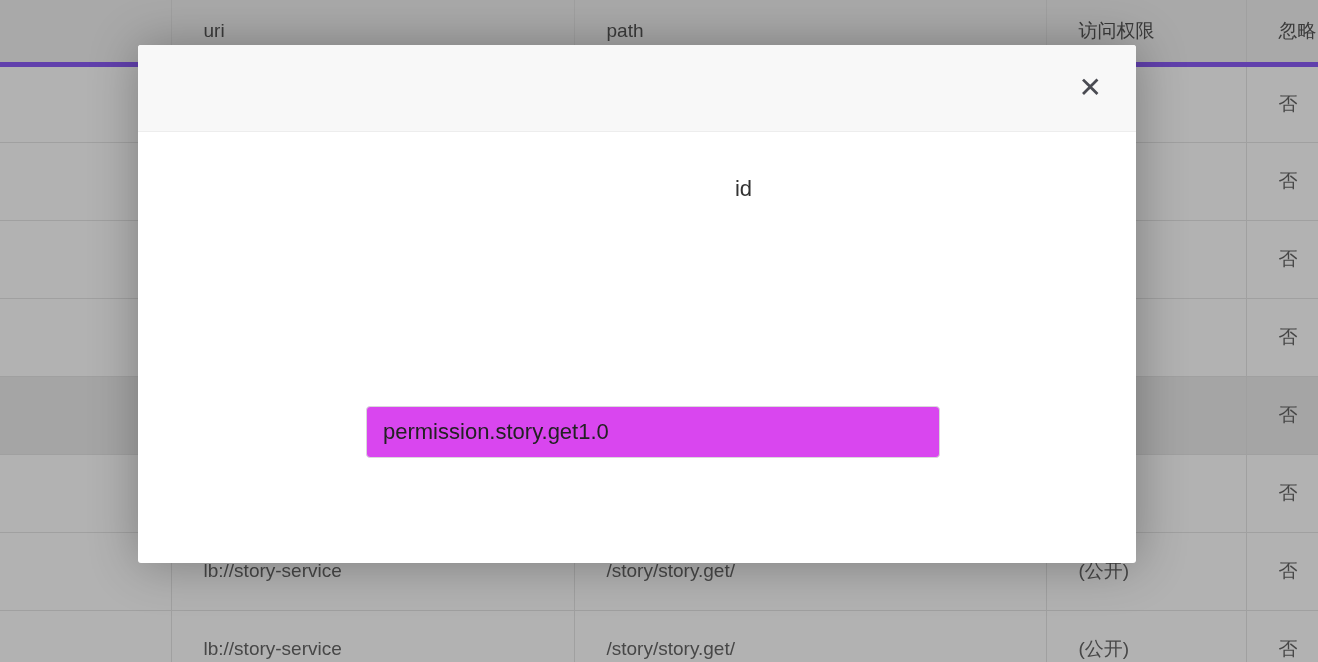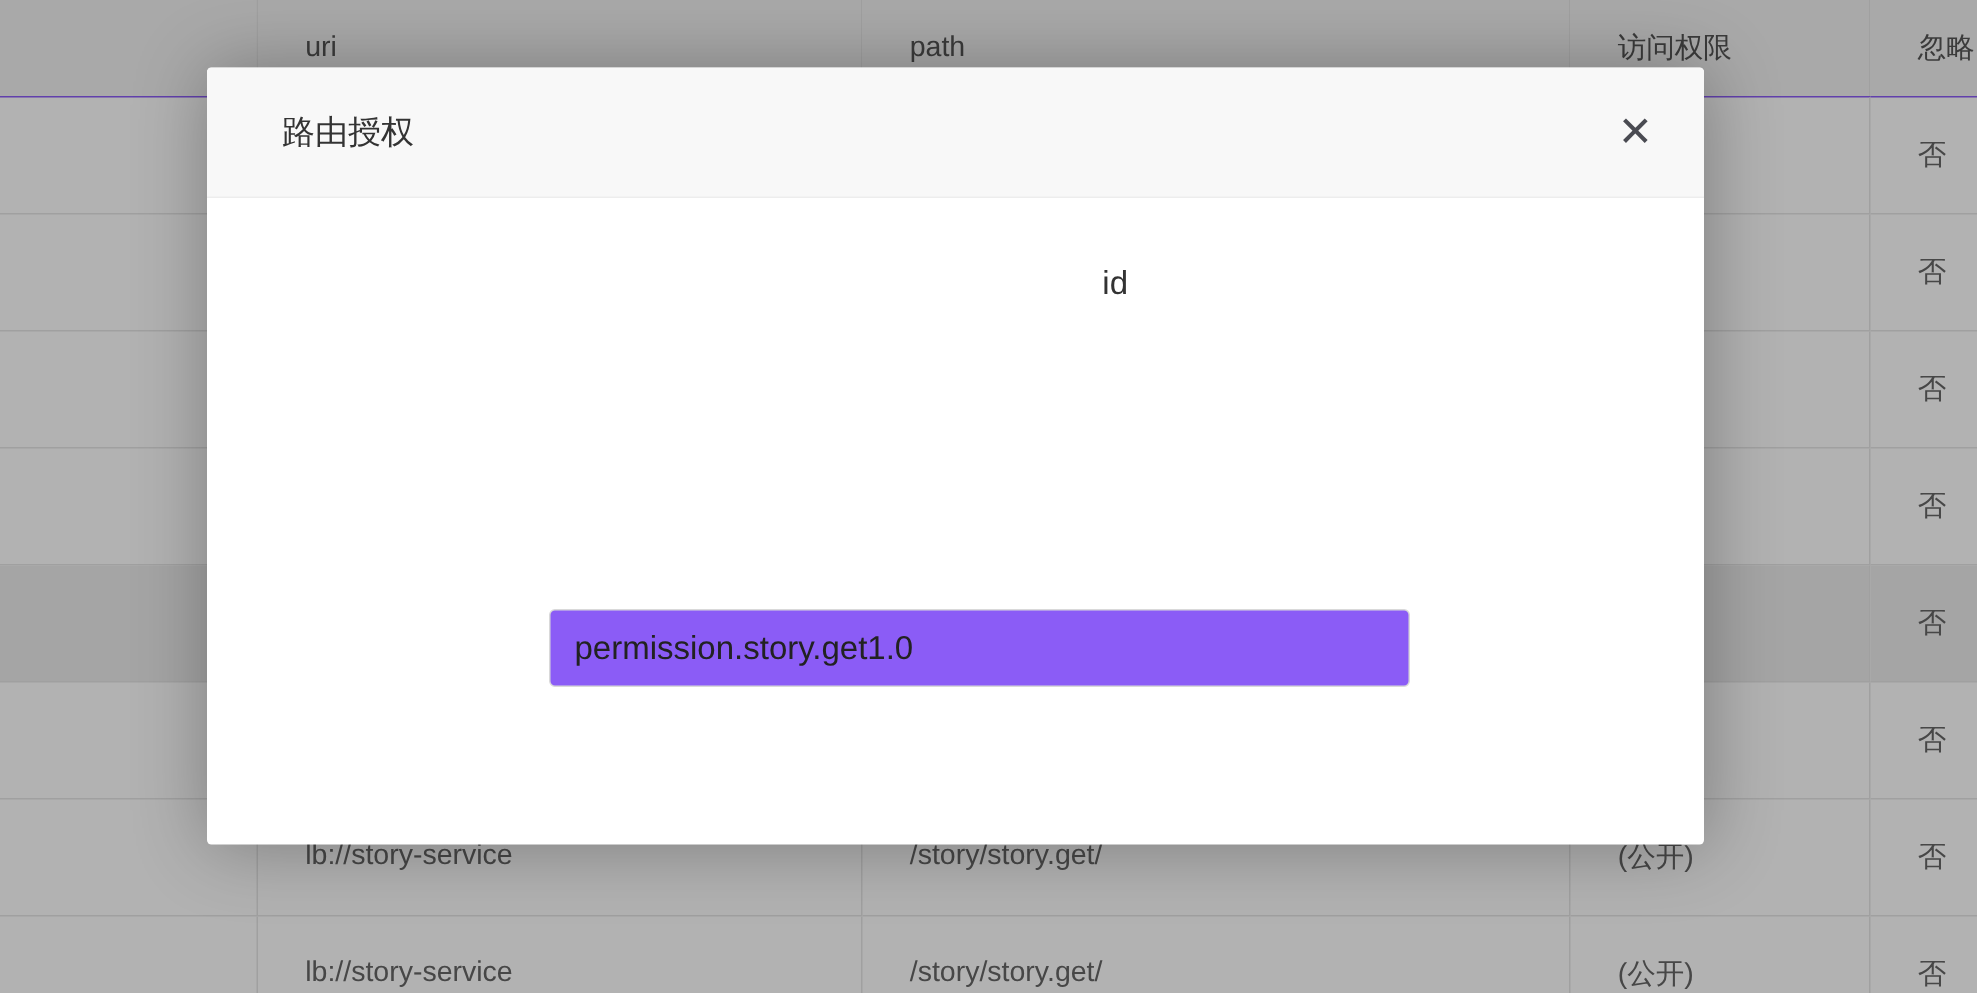--- a/index.html
+++ b/index.html
@@ -29,21 +29,21 @@
   table.routes col.c3 { width: 200px; }
   table.routes col.c4 { width: 174px; }
   table.routes th {
     height: 64px;
     font-size: 19px;
     font-weight: normal;
     color: #555555;
     text-align: left;
     padding: 0 0 0 32px;
     background: #f2f2f2;
-    border-bottom: 1px solid #8b5cf6;
+    border-bottom: 5px solid #8b5cf6;
     white-space: nowrap;
     overflow: hidden;
   }
   table.routes td {
     height: 78px;
     font-size: 19px;
     color: #666666;
     text-align: left;
     padding: 0 0 0 32px;
     border-bottom: 1px solid #e6e6e6;
@@ -114,21 +114,21 @@
   .row-id .id-input {
     margin-left: 32px;
     width: 574px; height: 52px;
     border: 1px solid #d9d9d9;
     border-radius: 4px;
     font-size: 22px;
     color: #222222;
     padding: 0 16px;
     font-family: "Liberation Sans", "DejaVu Sans", sans-serif;
     outline: none;
-    background: #8b5cf6;
+    background: #d946ef;
   }
   .row-role { margin-top: 70px; }
   .checkbox {
     width: 34px; height: 34px;
     border-radius: 4px;
     flex: 0 0 34px;
     display: inline-flex;
     align-items: center;
     justify-content: center;
   }
@@ -250,21 +250,20 @@
           <td>否</td>
         </tr>
       </tbody>
     </table>
   </div>
 
   <div class="overlay"></div>
 
   <div class="modal">
     <div class="modal-header">
-      <span class="modal-title">路由授权</span>
       <span class="modal-close">✕</span>
     </div>
     <div class="modal-body">
 
       <div class="form-row row-id">
         <label class="form-label">id</label>
         <input class="id-input" type="text" value="permission.story.get1.0" style="">
       </div>
 
 

